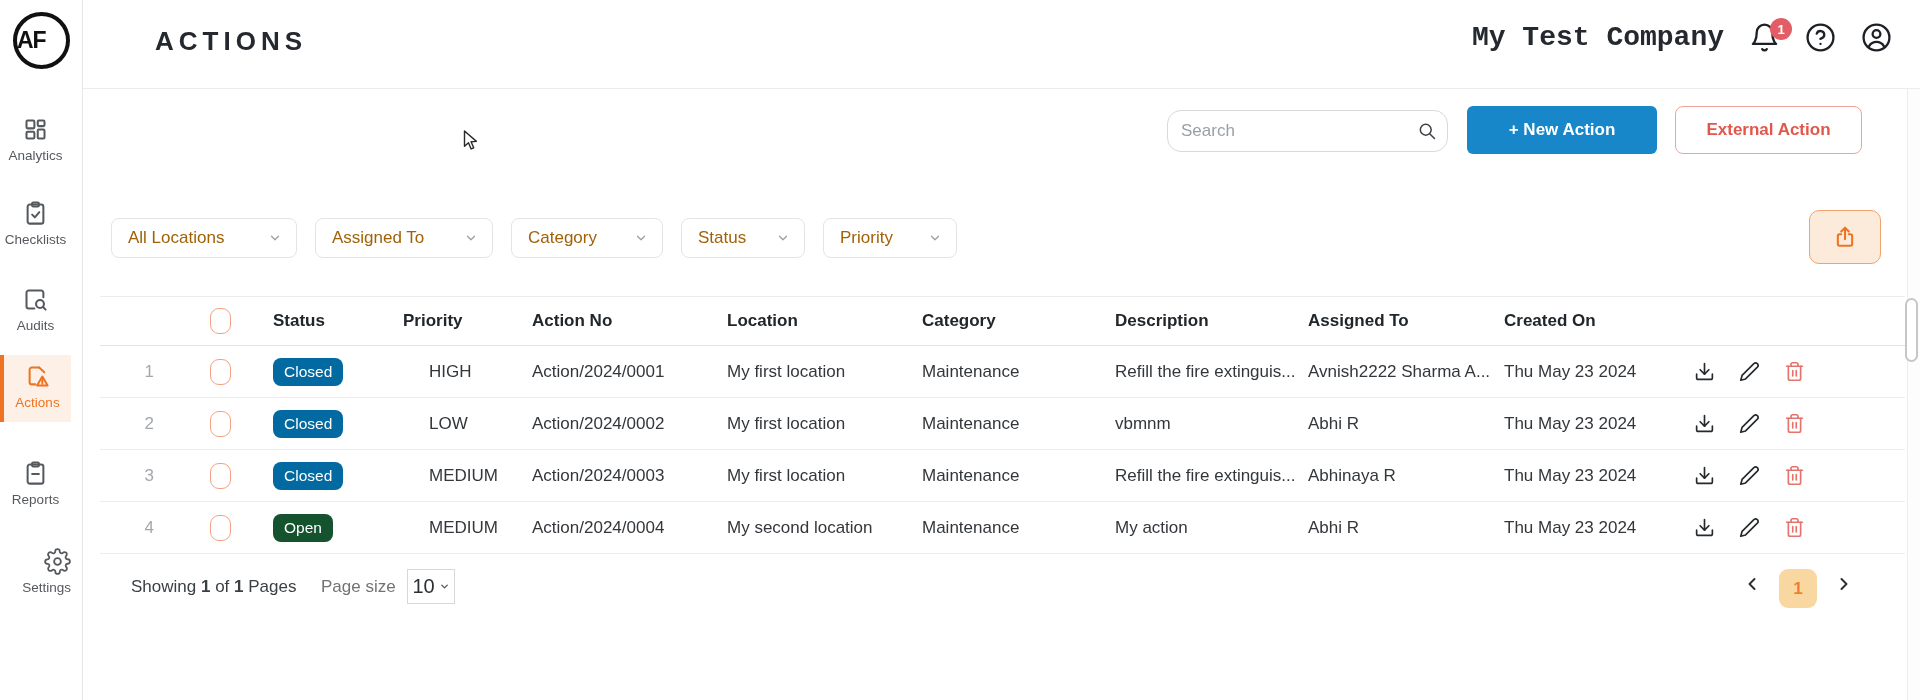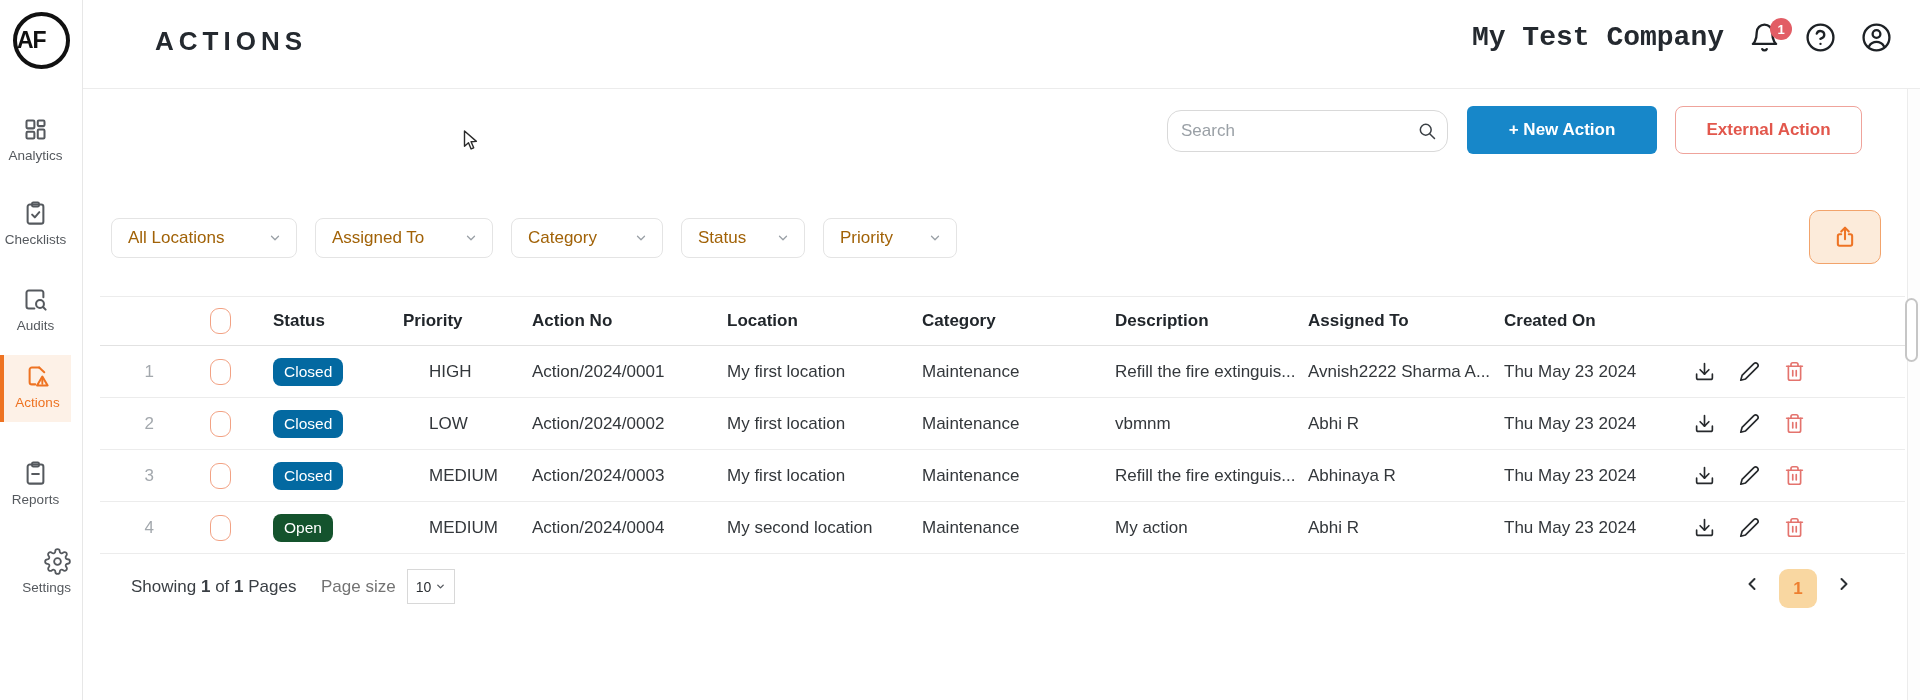--- a/index.html
+++ b/index.html
@@ -117,21 +117,21 @@
   .row-icon { cursor:pointer; }
 
   
   .showing { position:absolute; left:131px; top:577px; font-size:17px; color:#3a3f44; }
   .showing b { font-weight:700; }
   .pagesize-label { position:absolute; left:321px; top:577px; font-size:17px; color:#737373; }
   .pagesize-select {
     position:absolute; left:407px; top:569px; width:48px; height:35px;
     border:1px solid #d8d8d8; background:#fff;
     display:flex; align-items:center; justify-content:center; gap:4px;
-    font-size:14px; color:#2b2f33; cursor:pointer;
+    font-size:20px; color:#2b2f33; cursor:pointer;
   }
   .pg-prev { position:absolute; left:1742px; top:574px; cursor:pointer; }
   .pg-next { position:absolute; left:1834px; top:574px; cursor:pointer; }
   .pg-page {
     position:absolute; left:1779px; top:569px; width:38px; height:39px;
     background:#f9d7a1; color:#ee7f2f; border-radius:9px; border:none;
     font-size:17px; font-weight:700; font-family:"Liberation Sans",sans-serif; cursor:pointer;
   }
 
   

